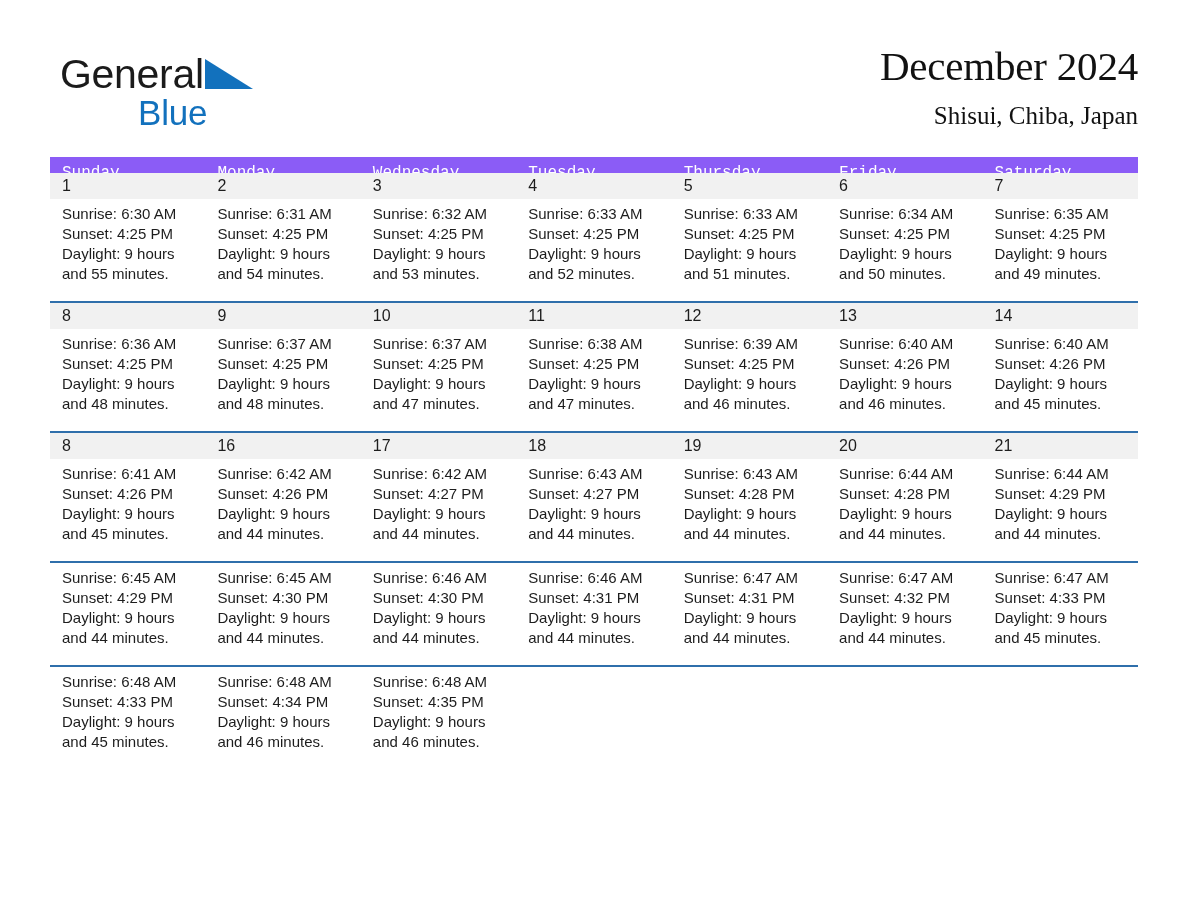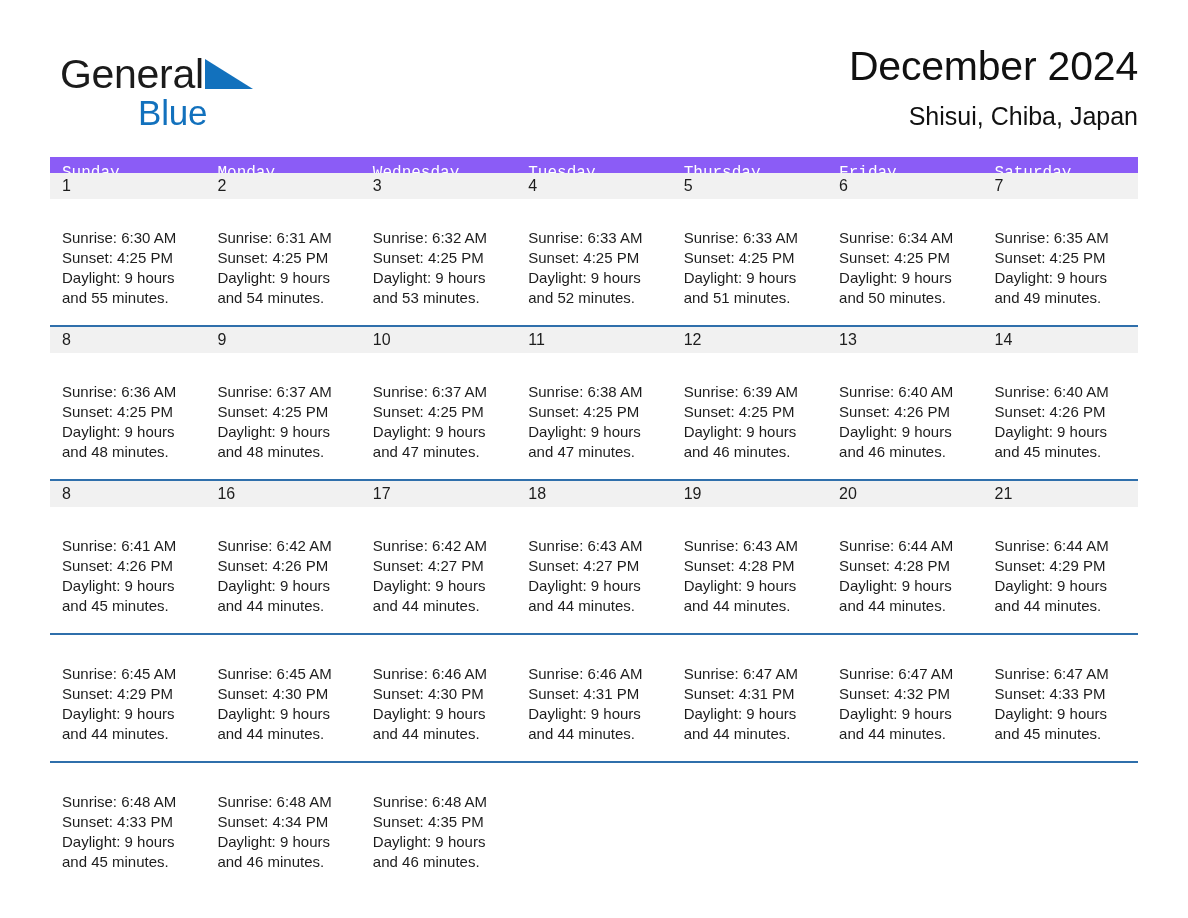--- a/index.html
+++ b/index.html
@@ -52,20 +52,21 @@
     line-height: 38px;
     display: block;
     margin-left: 78px;
     margin-top: -2px;
     letter-spacing: -0.2px;
   }
   .title-block {
     position: absolute;
     right: 0; top: 0;
     text-align: right;
+    font-family: Liberation Serif, serif;
   }
   .cal-title {
     font-size: 41px;
     color: #111111;
     line-height: 52px;
     letter-spacing: -0.2px;
     white-space: nowrap;
   }
   .cal-subtitle {
     font-size: 25px;
@@ -117,21 +118,20 @@
   .detail-band {
     display: flex;
     background: #ffffff;
     padding-top: 5px;
     padding-bottom: 17px;
   }
   .detail-cell {
     flex: 1 1 0;
     padding-left: 12px;
     padding-right: 6px;
-    margin-top: 24px;
   }
   .detail-line {
     font-size: 15px;
     line-height: 20px;
     color: #1d1d1d;
     white-space: nowrap;
   }
 </style>
 </head>
 <body>

